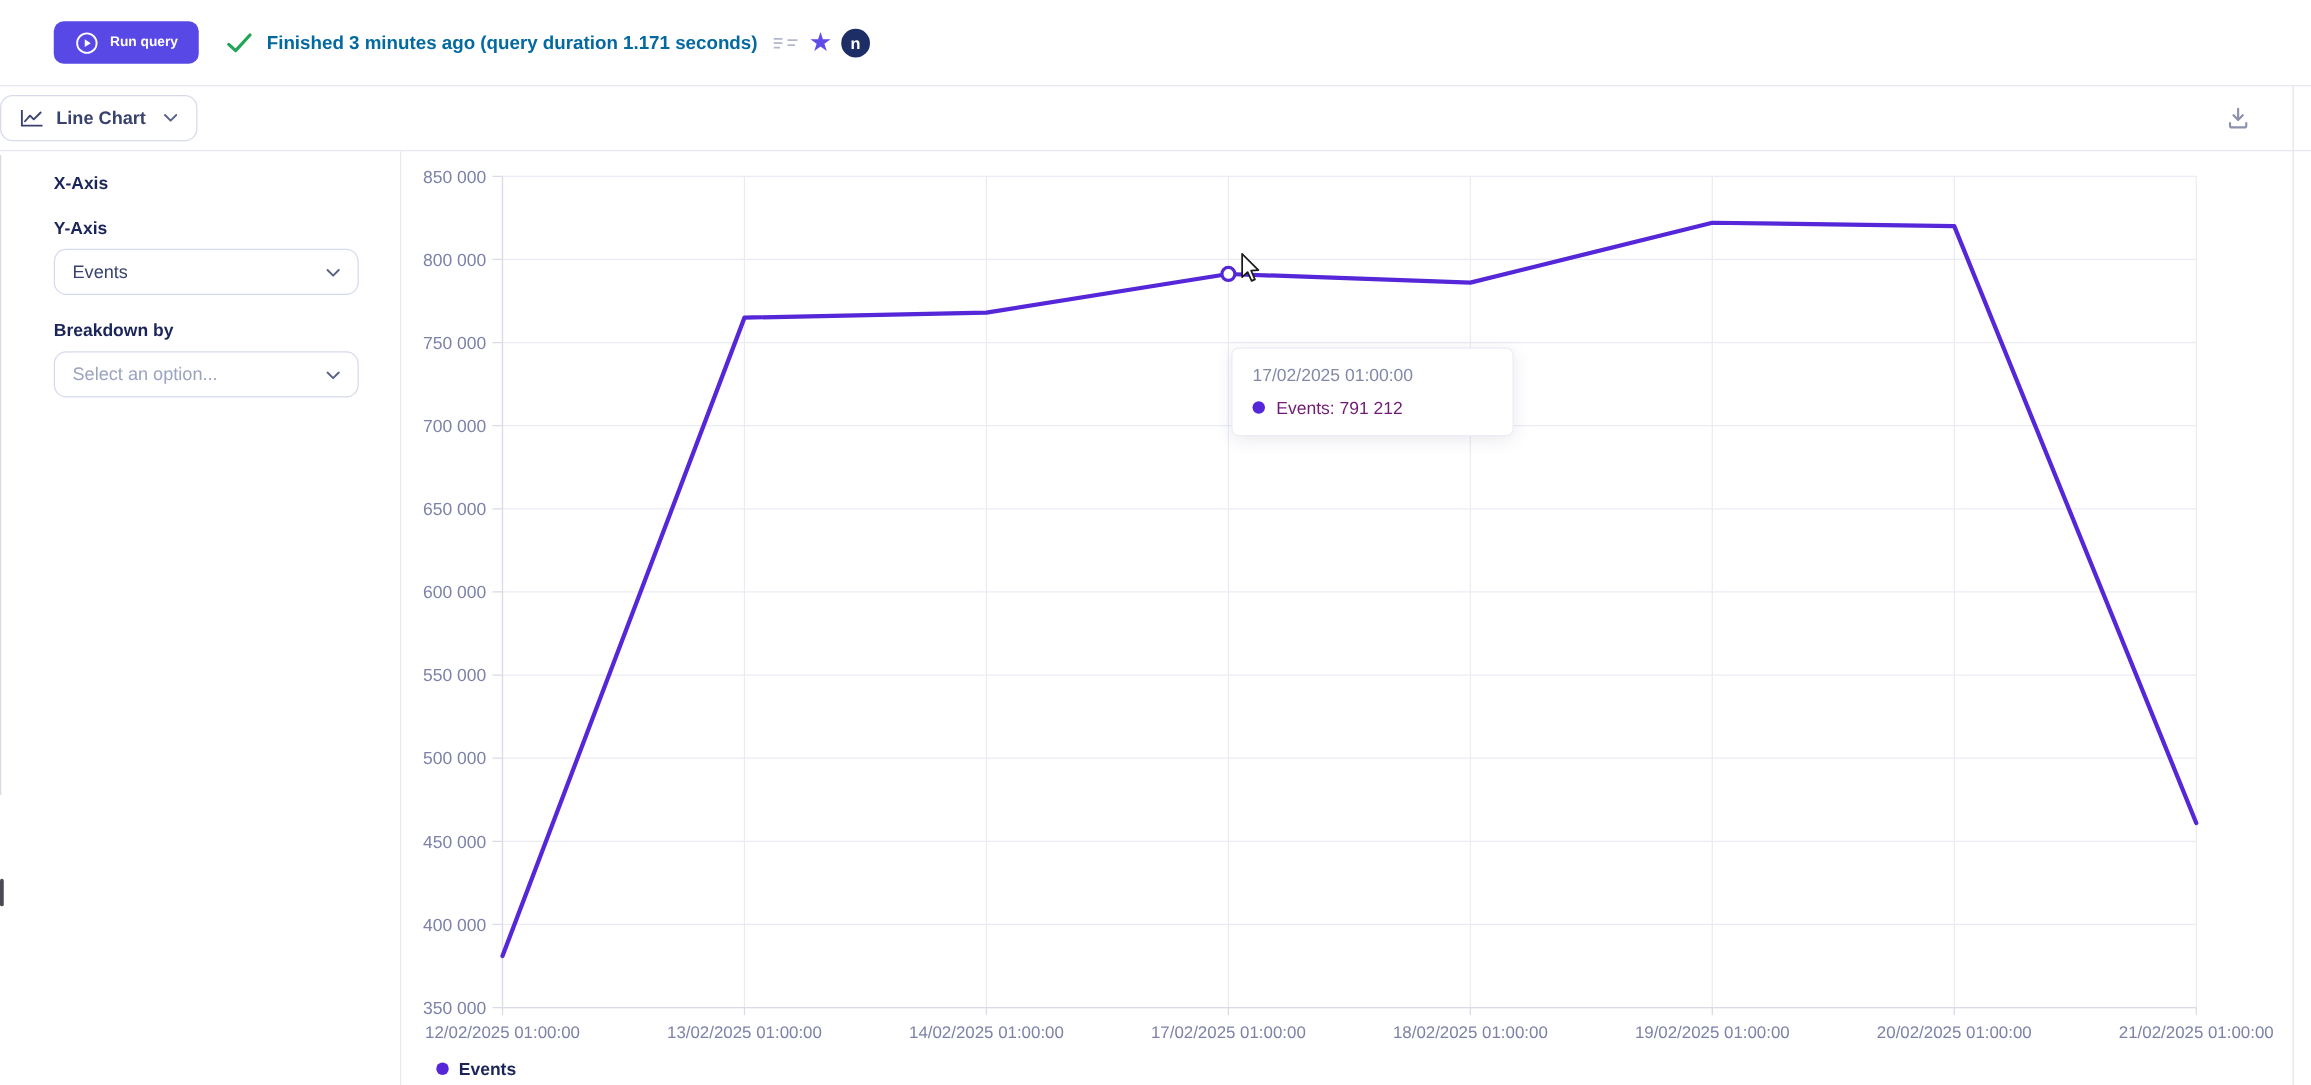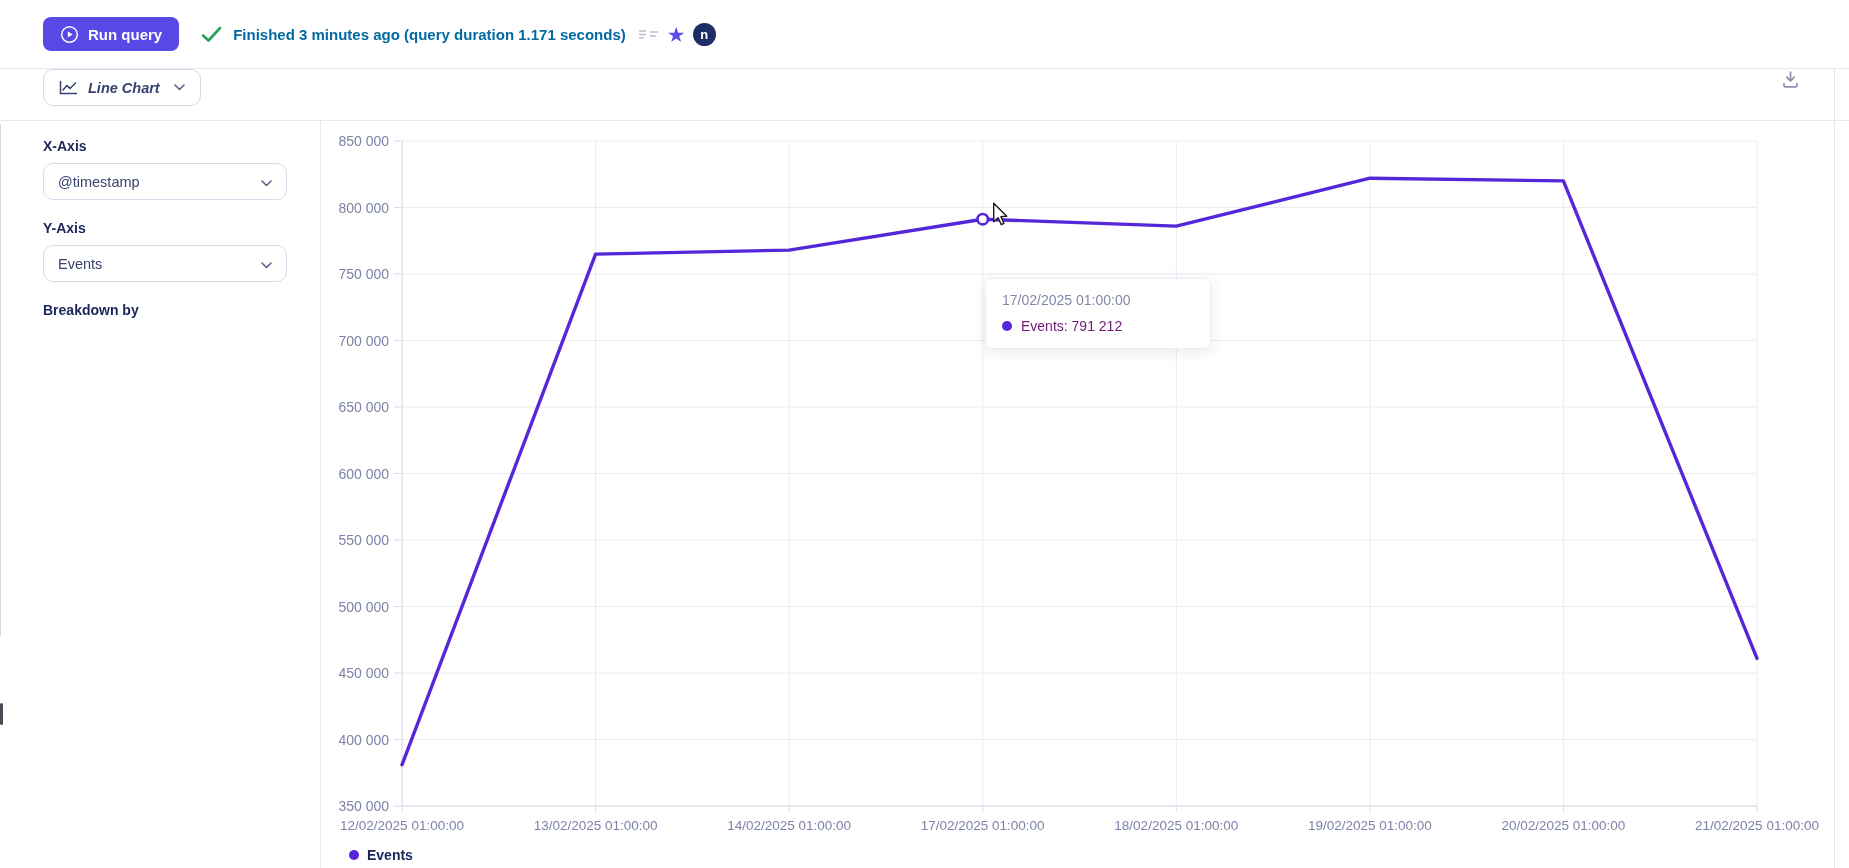--- a/index.html
+++ b/index.html
@@ -4,31 +4,31 @@
 <style>
   * { margin:0; padding:0; box-sizing:border-box; }
   html,body { background:#ffffff; }
   body { font-family:"Liberation Sans", sans-serif; color:#1b2559; }
   .app { position:relative; width:1849px; height:868px; background:#fff; overflow:hidden; }
 
   
   .row1 { height:68px; display:flex; align-items:center; padding-left:43px; }
   .run-btn { display:inline-flex; align-items:center; gap:9px; height:34px; padding:0 17px;
              background:#5848e6; color:#fff; border:none; border-radius:8px;
-             font-family:"Liberation Sans",sans-serif; font-size:15px; font-weight:700; cursor:pointer; }
+             font-family:"Liberation Sans",sans-serif; font-size:11px; font-weight:700; cursor:pointer; }
   .check-wrap { margin-left:22px; display:flex; align-items:center; }
   .status-txt { margin-left:11px; font-size:15px; font-weight:700; color:#0369a1; }
   .meta-icons { display:flex; align-items:center; gap:7px; margin-left:12px; }
   .star { color:#5f4be8; font-size:21px; line-height:1; }
   .avatar { width:23px; height:23px; border-radius:50%; background:#1d2e66; color:#fff;
             display:flex; align-items:center; justify-content:center; font-size:13px; font-weight:700; }
 
   
-  .row2 { height:53px; display:flex; align-items:flex-start; padding-left:43px;
-          border-top:1px solid #e7e8f0; border-bottom:1px solid #e7e8f0;font-style:italic; }
+  .row2 { height:53px; display:flex; align-items:center; 
+          border-top:1px solid #e7e8f0; border-bottom:1px solid #e7e8f0; }
   .select { display:inline-flex; align-items:center; gap:10px; height:37px; padding:0 15px;
             border:1px solid #d6daeb; border-radius:10px; background:#fff;
             font-size:14.5px; color:#39426e; font-weight:600; cursor:pointer; }
   .select .chev { display:flex; margin-left:4px; }
   .dl-btn { margin-left:auto; margin-right:48px; display:flex; align-items:center; cursor:pointer; }
 
   
   .main { display:flex; height:747px; position:relative; }
   .sidebar { width:321px; border-right:1px solid #e9e9f2; padding:17px 33px 0 43px; flex:none; }
   .fld-label { font-size:14px; font-weight:700; color:#1b2559; margin-bottom:9px; }
@@ -122,38 +122,38 @@
             <path d="M4 14.5 v2 a1.4 1.4 0 0 0 1.4 1.4 h10.2 a1.4 1.4 0 0 0 1.4 -1.4 v-2"></path>
           </g>
         </svg>
     </div>
   </div>
 
   <div class="main">
     <aside class="sidebar">
       <div class="fld">
         <div class="fld-label">X-Axis</div>
-        <div class="sel">
-          <span class="sel-value">@timestamp</span>
-          <span><svg width="11" height="7" viewBox="0 0 11 7">
-                <polyline points="1,1 5.5,5.5 10,1" fill="none" stroke="#5b6488" stroke-width="1.6" stroke-linecap="round" stroke-linejoin="round"></polyline>
-              </svg></span>
-        </div>
       </div>
       <div class="fld">
         <div class="fld-label">Y-Axis</div>
         <div class="sel">
           <span class="sel-value">Events</span>
           <span><svg width="11" height="7" viewBox="0 0 11 7">
                 <polyline points="1,1 5.5,5.5 10,1" fill="none" stroke="#5b6488" stroke-width="1.6" stroke-linecap="round" stroke-linejoin="round"></polyline>
               </svg></span>
         </div>
       </div>
       <div class="fld">
         <div class="fld-label">Breakdown by</div>
+        <div class="sel placeholder">
+          <span class="sel-value">Select an option...</span>
+          <span><svg width="11" height="7" viewBox="0 0 11 7">
+                <polyline points="1,1 5.5,5.5 10,1" fill="none" stroke="#5b6488" stroke-width="1.6" stroke-linecap="round" stroke-linejoin="round"></polyline>
+              </svg></span>
+        </div>
       </div>
     </aside>
 
     <div class="chartwrap">
       <svg id="chart-svg" width="1528" height="747" viewBox="0 0 1528 747">
           <line x1="81" y1="20" x2="1436" y2="20" stroke="#ebecf3" stroke-width="1"></line>
           <line x1="73" y1="20" x2="81" y2="20" stroke="#d9dbe6" stroke-width="1"></line>
           <text x="68" y="25" text-anchor="end" font-size="14" fill="#7d82a8">850 000</text>
           <line x1="81" y1="86.5" x2="1436" y2="86.5" stroke="#ebecf3" stroke-width="1"></line>
           <line x1="73" y1="86.5" x2="81" y2="86.5" stroke="#d9dbe6" stroke-width="1"></line>

